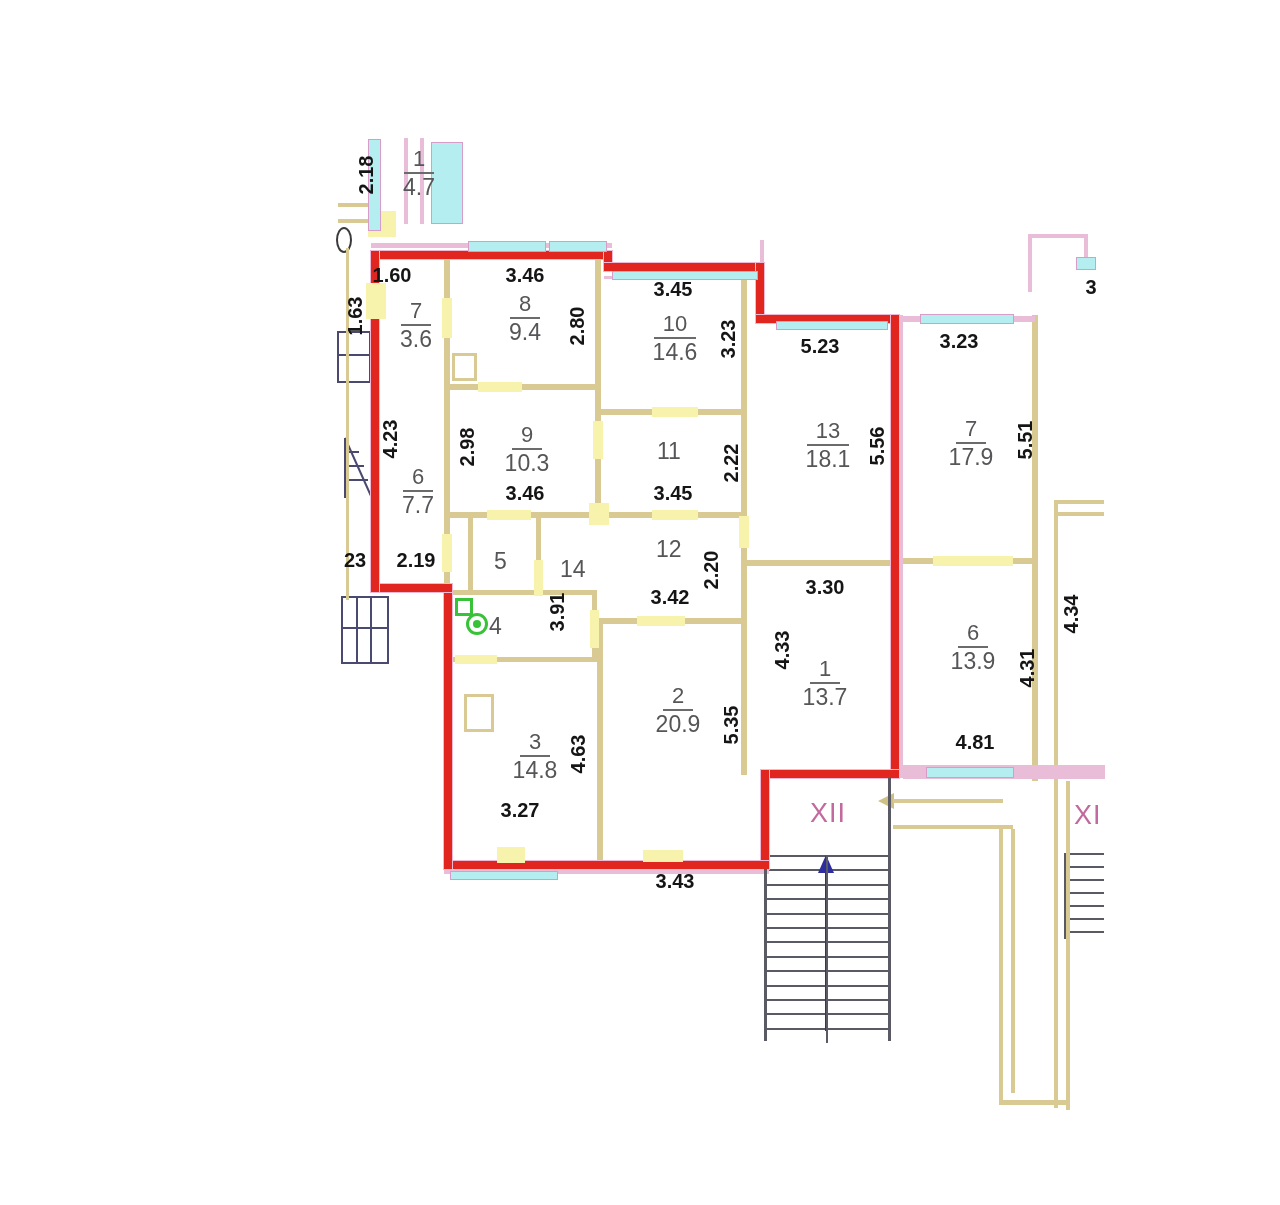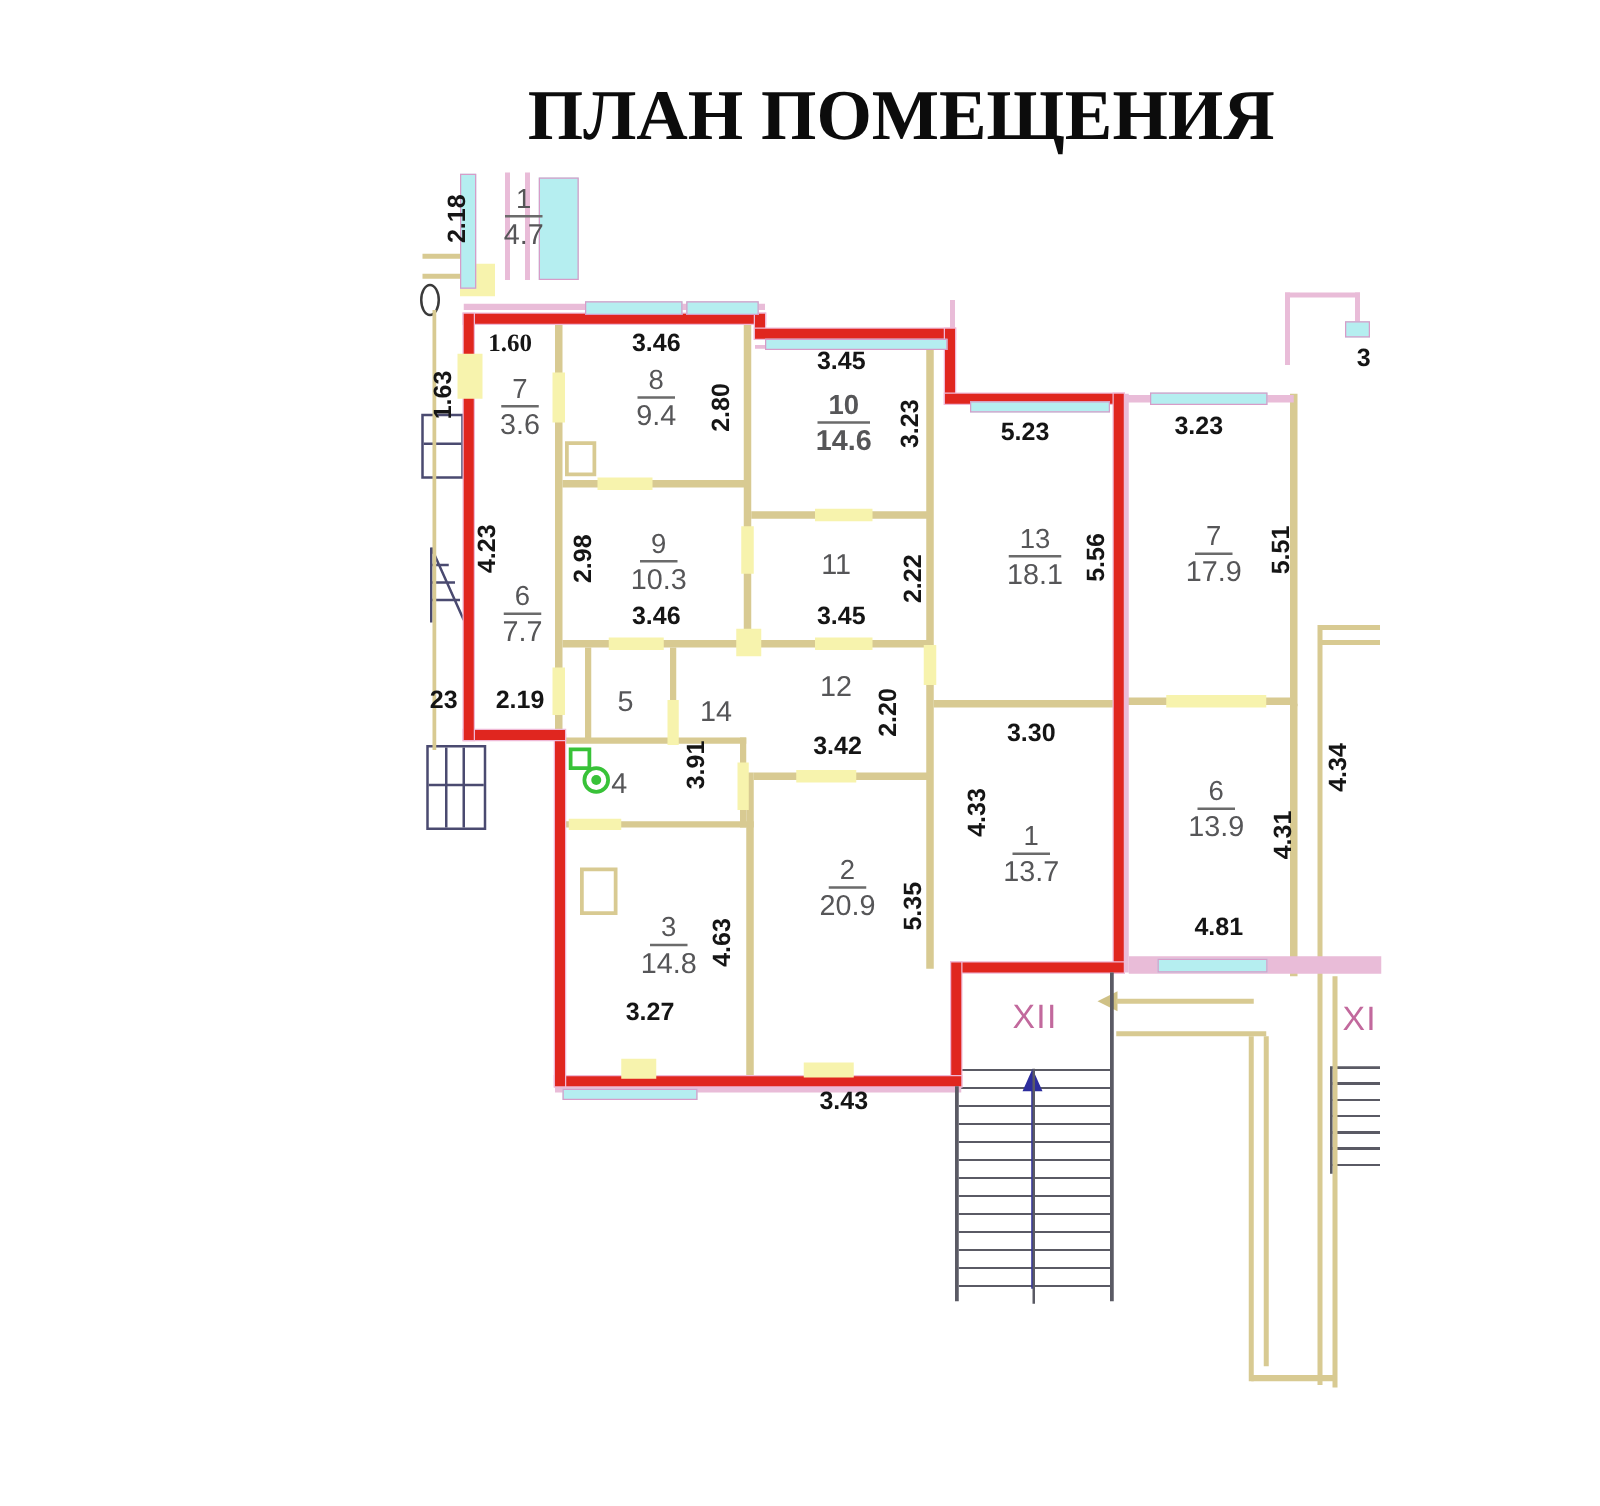--- a/index.html
+++ b/index.html
@@ -33,21 +33,20 @@
   .framed{position:absolute;border:2px solid #4a4a70;box-sizing:border-box;background-repeat:no-repeat;}
   .greenbox{position:absolute;border:3px solid #38c238;box-sizing:border-box;background:#ffffff;}
   .greencirc{position:absolute;border:3px solid #38c238;border-radius:50%;box-sizing:border-box;background:#fff;}
   .greendot{position:absolute;width:8px;height:8px;border-radius:50%;background:#38c238;}
   .ellipse{position:absolute;border:2px solid #3a3a3a;border-radius:50%;background:#fff;}
 </style>
 </head>
 <body>
 
 <div id="canvas">
-  <div id="title">ПЛАН ПОМЕЩЕНИЯ</div>
 
   <div id="plan">
 
     <div class="treads" style="left:767px;top:855px;width:121px;height:186px;"></div>
 
     <div class="treads small" style="left:1066px;top:853px;width:38px;height:86px;"></div>
 
     <div class="arrow-up" style="left:818px;top:855px;"></div>
     <div class="rect" style="left:825px;top:871px;width:3px;height:160px;background:#2d2d9d;"></div>
 
@@ -153,36 +152,36 @@
       <div class="rect win" style="left: 450px; top: 871px; width: 108px; height: 9px;"></div>
       <div class="rect win" style="left: 368px; top: 139px; width: 13px; height: 92px;"></div>
       <div class="rect win" style="left: 431px; top: 142px; width: 32px; height: 82px;"></div>
       <div class="rect gray" style="left: 764px; top: 869px; width: 3px; height: 172px;"></div>
       <div class="rect gray" style="left: 888px; top: 778px; width: 3px; height: 263px;"></div>
       <div class="rect gray" style="left: 826px; top: 855px; width: 2px; height: 188px;"></div>
       <div class="rect gray" style="left: 1064px; top: 853px; width: 2px; height: 86px;"></div>
       <div class="room-label" style="left: 384px; top: 146px;"><div class="num">1</div><div class="area">4.7</div></div>
       <div class="room-label" style="left: 381px; top: 298px;"><div class="num">7</div><div class="area">3.6</div></div>
       <div class="room-label" style="left: 490px; top: 291px;"><div class="num">8</div><div class="area">9.4</div></div>
-      <div class="room-label" style="left: 640px; top: 311px; font-weight: bold;"><div class="num">10</div><div class="area">14.6</div></div>
+      <div class="room-label" style="left: 640px; top: 311px;"><div class="num">10</div><div class="area">14.6</div></div>
       <div class="room-label" style="left: 793px; top: 418px;"><div class="num">13</div><div class="area">18.1</div></div>
       <div class="room-label" style="left: 936px; top: 416px;"><div class="num">7</div><div class="area">17.9</div></div>
       <div class="room-label" style="left: 492px; top: 422px;"><div class="num">9</div><div class="area">10.3</div></div>
       <div class="room-label" style="left: 383px; top: 464px;"><div class="num">6</div><div class="area">7.7</div></div>
       <div class="room-label" style="left: 938px; top: 620px;"><div class="num">6</div><div class="area">13.9</div></div>
       <div class="room-label" style="left: 790px; top: 656px;"><div class="num">1</div><div class="area">13.7</div></div>
       <div class="room-label" style="left: 643px; top: 683px;"><div class="num">2</div><div class="area">20.9</div></div>
       <div class="room-label" style="left: 500px; top: 729px;"><div class="num">3</div><div class="area">14.8</div></div>
       <div class="room-number" style="left: 657px; top: 438px;">11</div>
       <div class="room-number" style="left: 656px; top: 536px;">12</div>
       <div class="room-number" style="left: 494px; top: 548px;">5</div>
       <div class="room-number" style="left: 560px; top: 556px;">14</div>
       <div class="room-number" style="left: 489px; top: 613px;">4</div>
       <div class="dim v" style="left: 326px; top: 163px;">2.18</div>
-      <div class="dim" style="left: 368px; top: 263px; font-family: Liberation Serif, serif;">1.60</div>
+      <div class="dim" style="left: 352px; top: 263px;">1.60</div>
       <div class="dim" style="left: 485px; top: 263px;">3.46</div>
       <div class="dim v" style="left: 315px; top: 304px;">1.63</div>
       <div class="dim v" style="left: 537px; top: 314px;">2.80</div>
       <div class="dim" style="left: 633px; top: 277px;">3.45</div>
       <div class="dim v" style="left: 688px; top: 327px;">3.23</div>
       <div class="dim" style="left: 780px; top: 334px;">5.23</div>
       <div class="dim v" style="left: 837px; top: 434px;">5.56</div>
       <div class="dim" style="left: 919px; top: 329px;">3.23</div>
       <div class="dim v" style="left: 985px; top: 428px;">5.51</div>
       <div class="dim" style="left: 1051px; top: 275px;">3</div>

